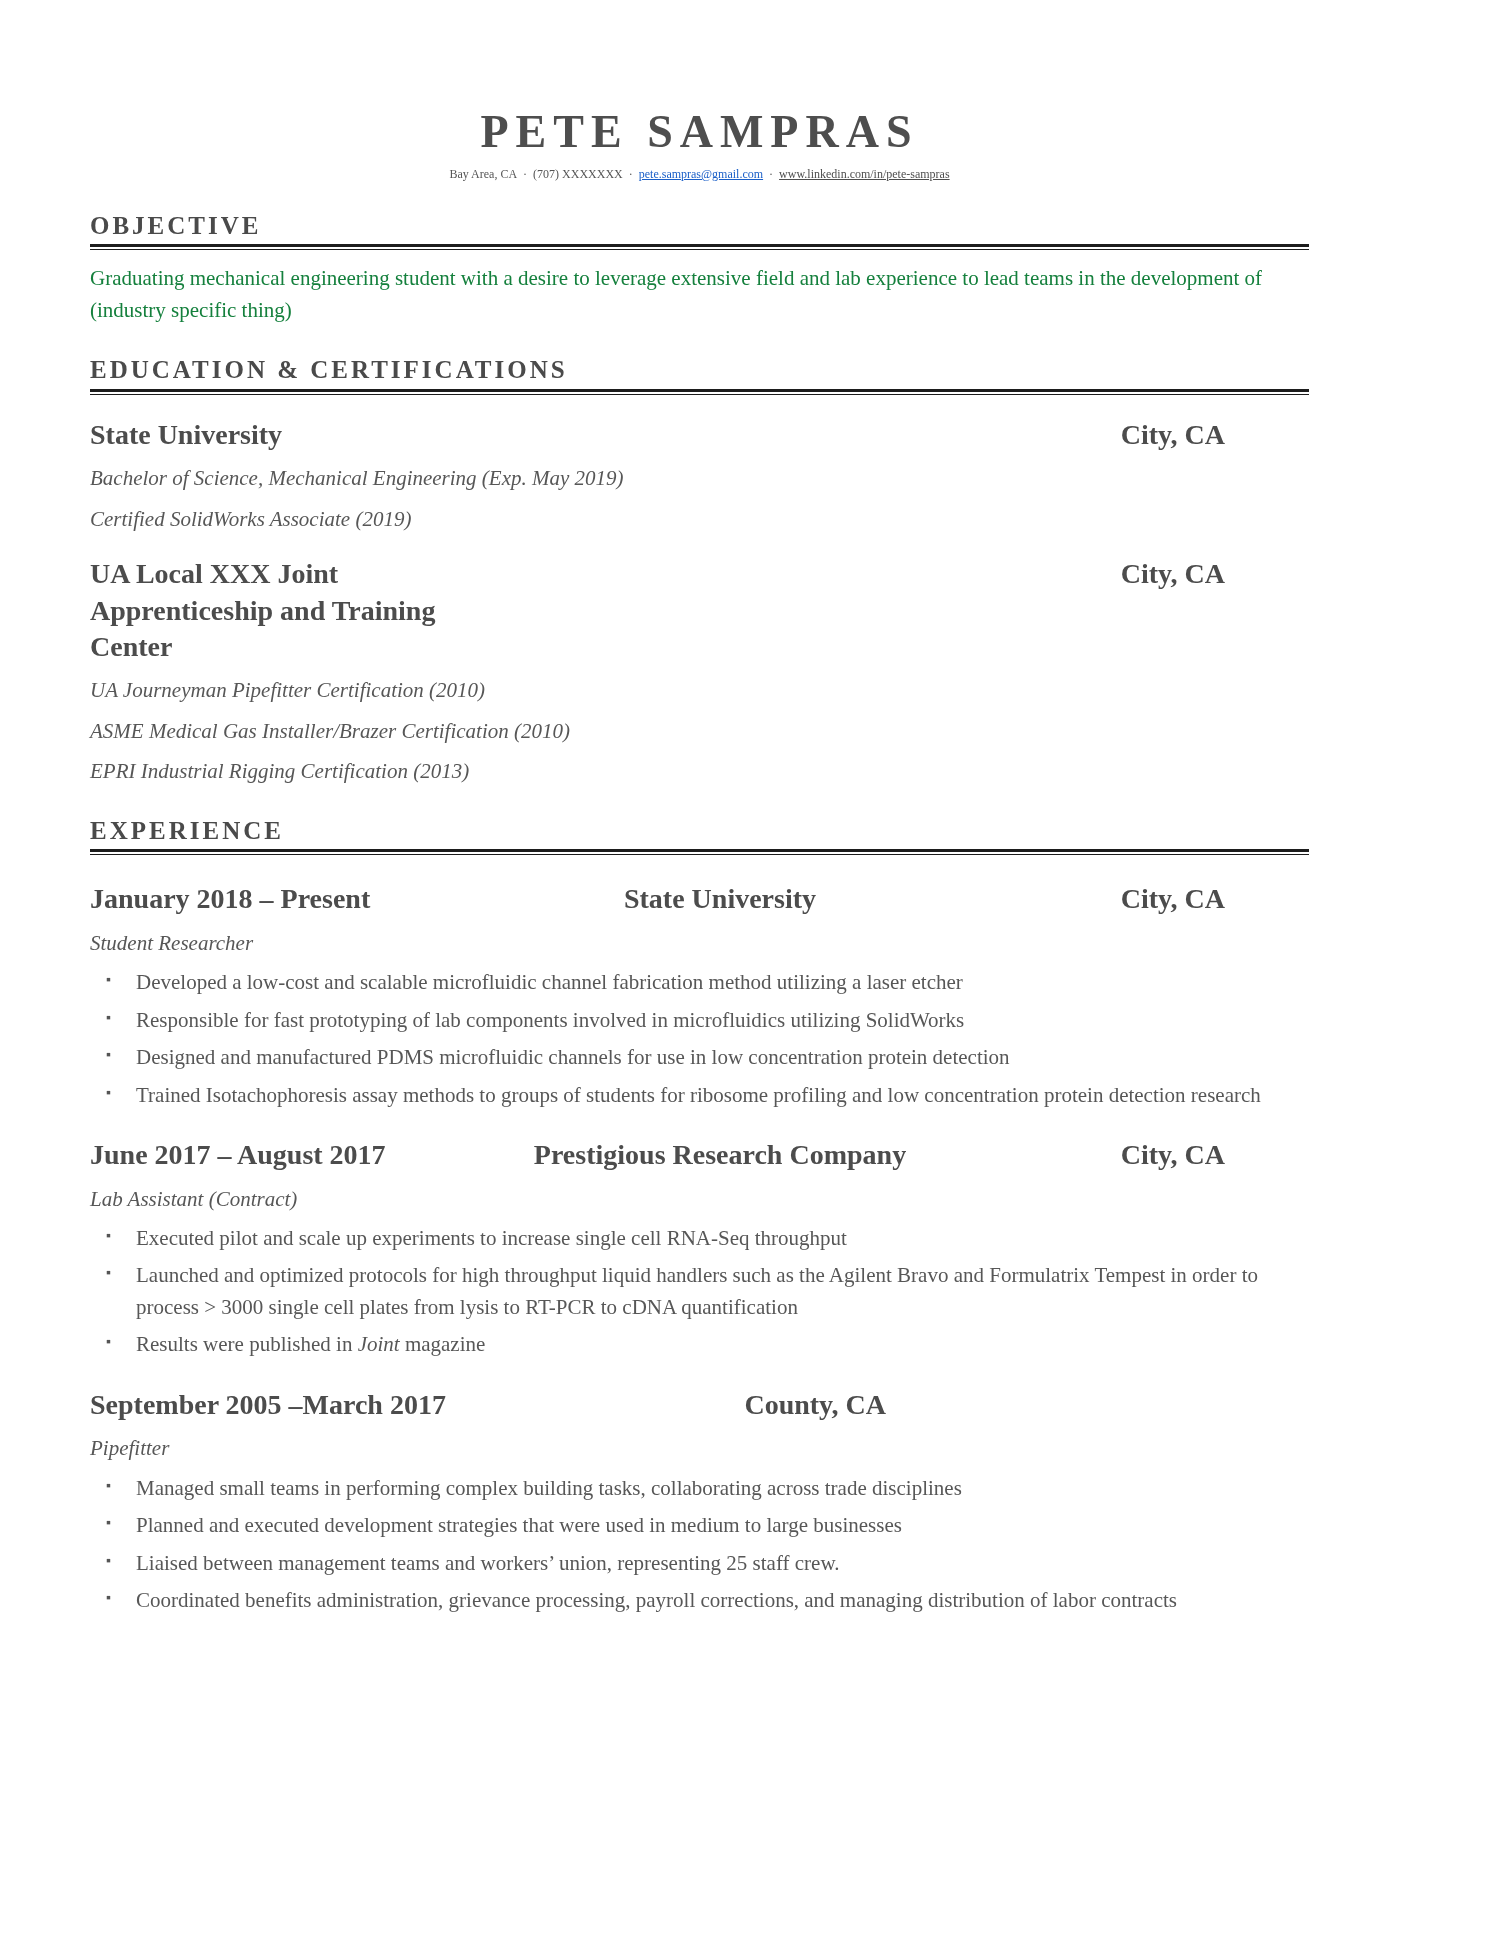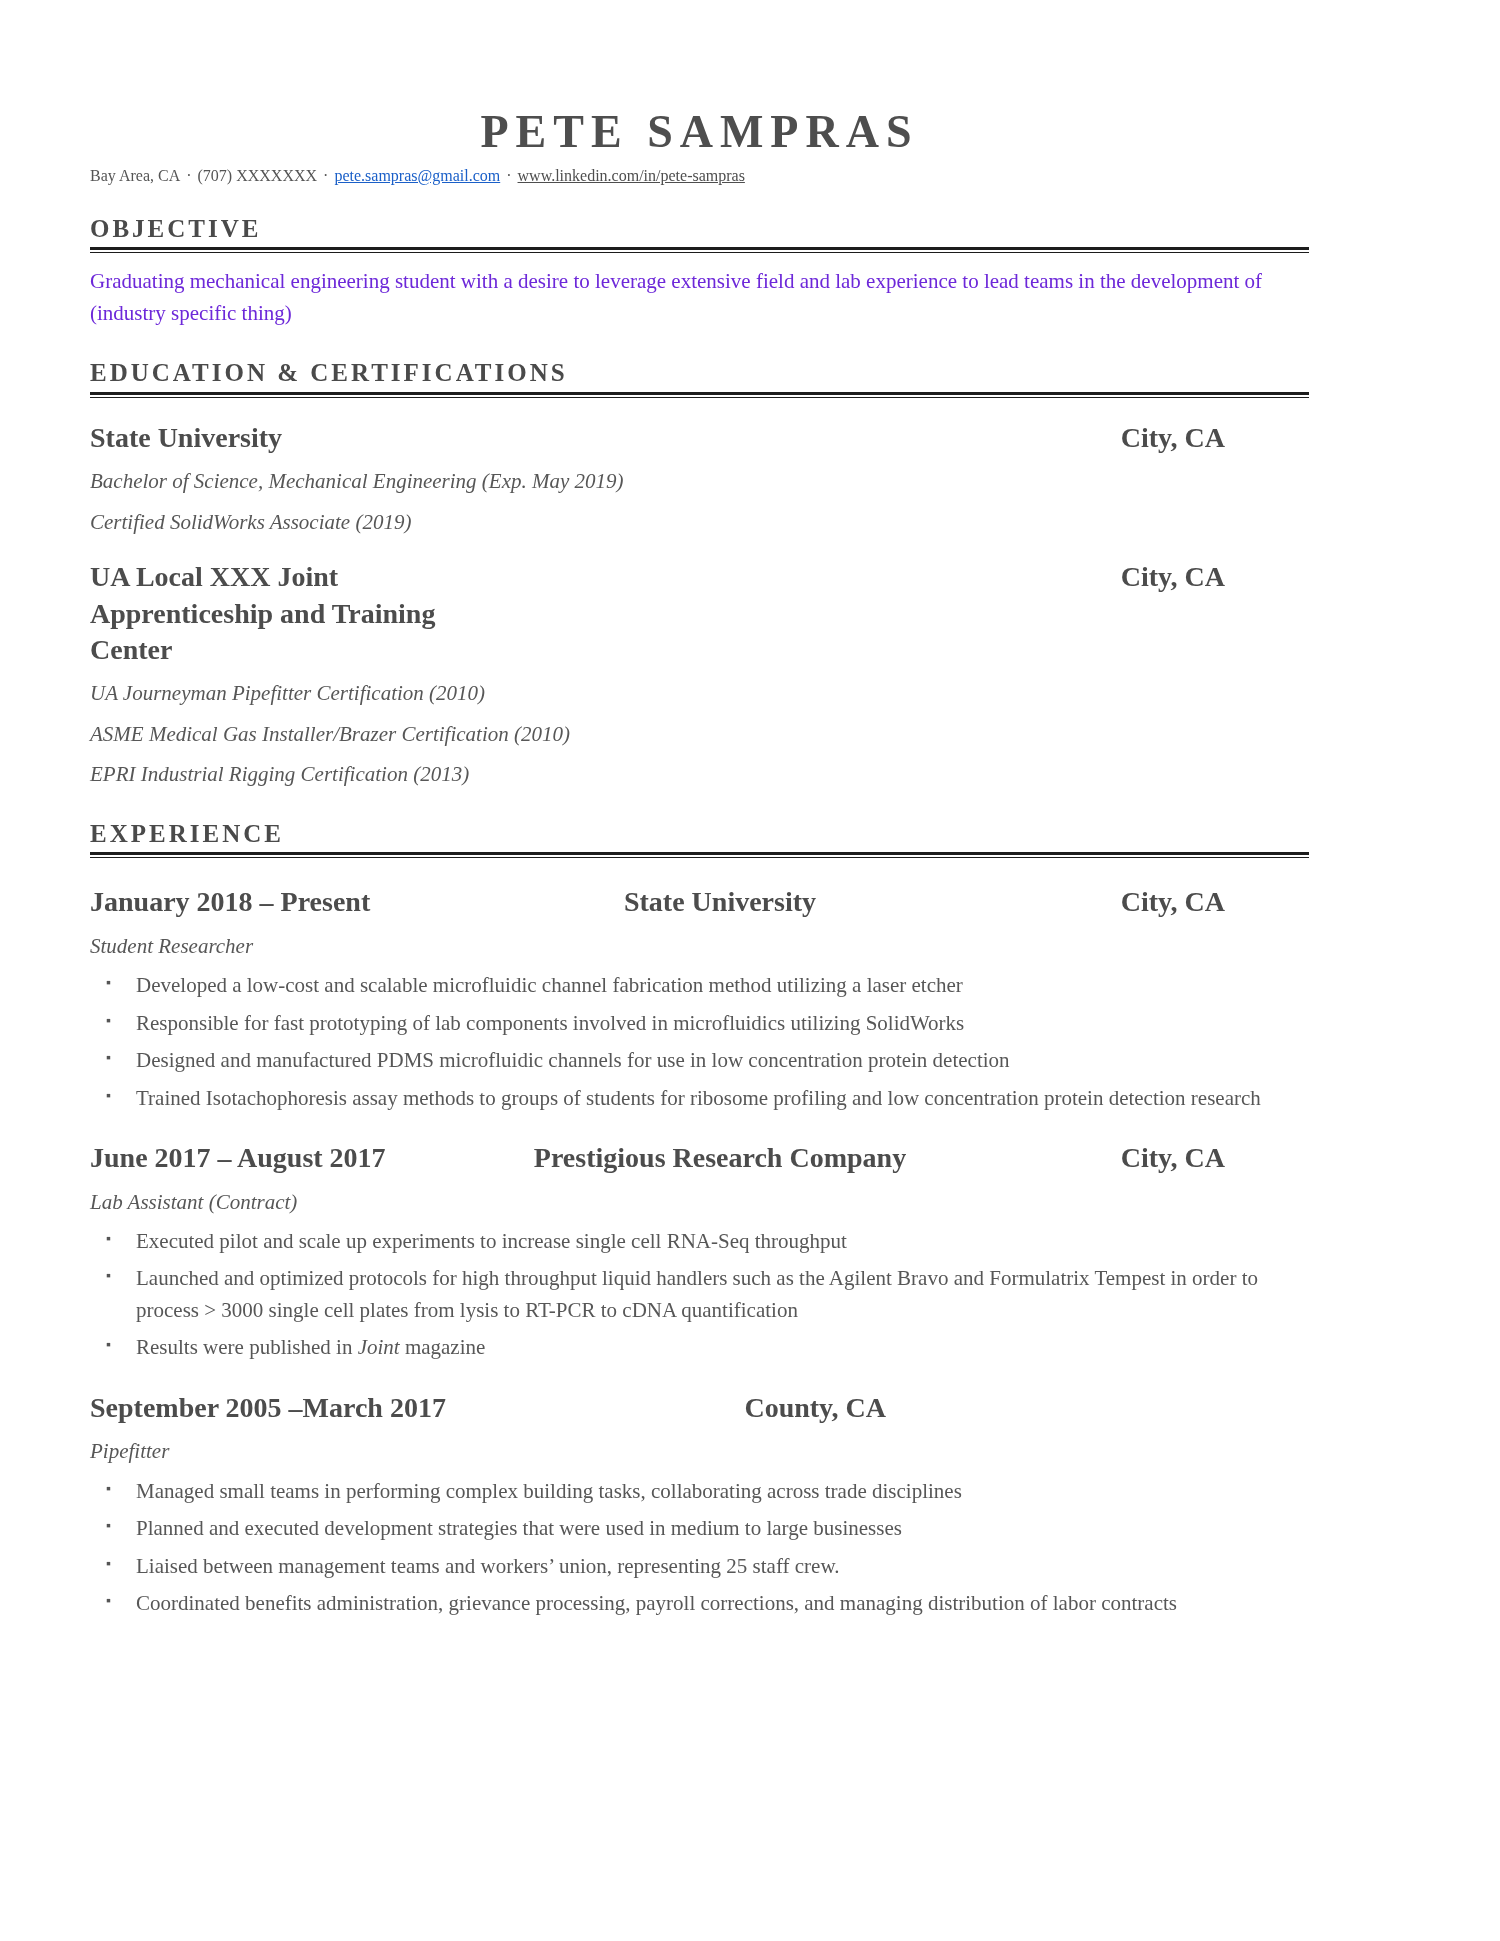--- a/index.html
+++ b/index.html
@@ -19,21 +19,22 @@
   .name {
     text-align: center;
     font-size: 46px;
     font-weight: bold;
     letter-spacing: 7px;
     color: #4e4e4e;
     line-height: 1.1;
   }
   .contact-line {
     margin-top: 9px;
-    font-size: 16px;
+    text-align: center;
+    font-size: 12px;
     color: #555555;
   }
   .contact-sep { margin: 0 6px; color: #555555; }
   a.email-link { color: #1a5fc8; text-decoration: underline; cursor: pointer; }
   a.linkedin-link { color: #4e4e4e; text-decoration: underline; cursor: pointer; }
 
   
   .section-title {
     margin-top: 30px;
     font-size: 25px;
@@ -46,21 +47,21 @@
     margin-top: 4px;
     height: 2px;
     border-top: 3px solid #1d1d1d;
     border-bottom: 1px solid #1d1d1d;
   }
   .objective-body {
     margin-top: 13px;
     font-size: 21px;
     line-height: 1.5;
     max-width: 1190px;
-    color: #6d28d9;
+    color: #15803d;
   }
 
   
   .row3 {
     display: grid;
     grid-template-columns: 380px 500px 1fr;
     margin-top: 22px;
     font-size: 28px;
     font-weight: bold;
     color: #4c4c4c;

